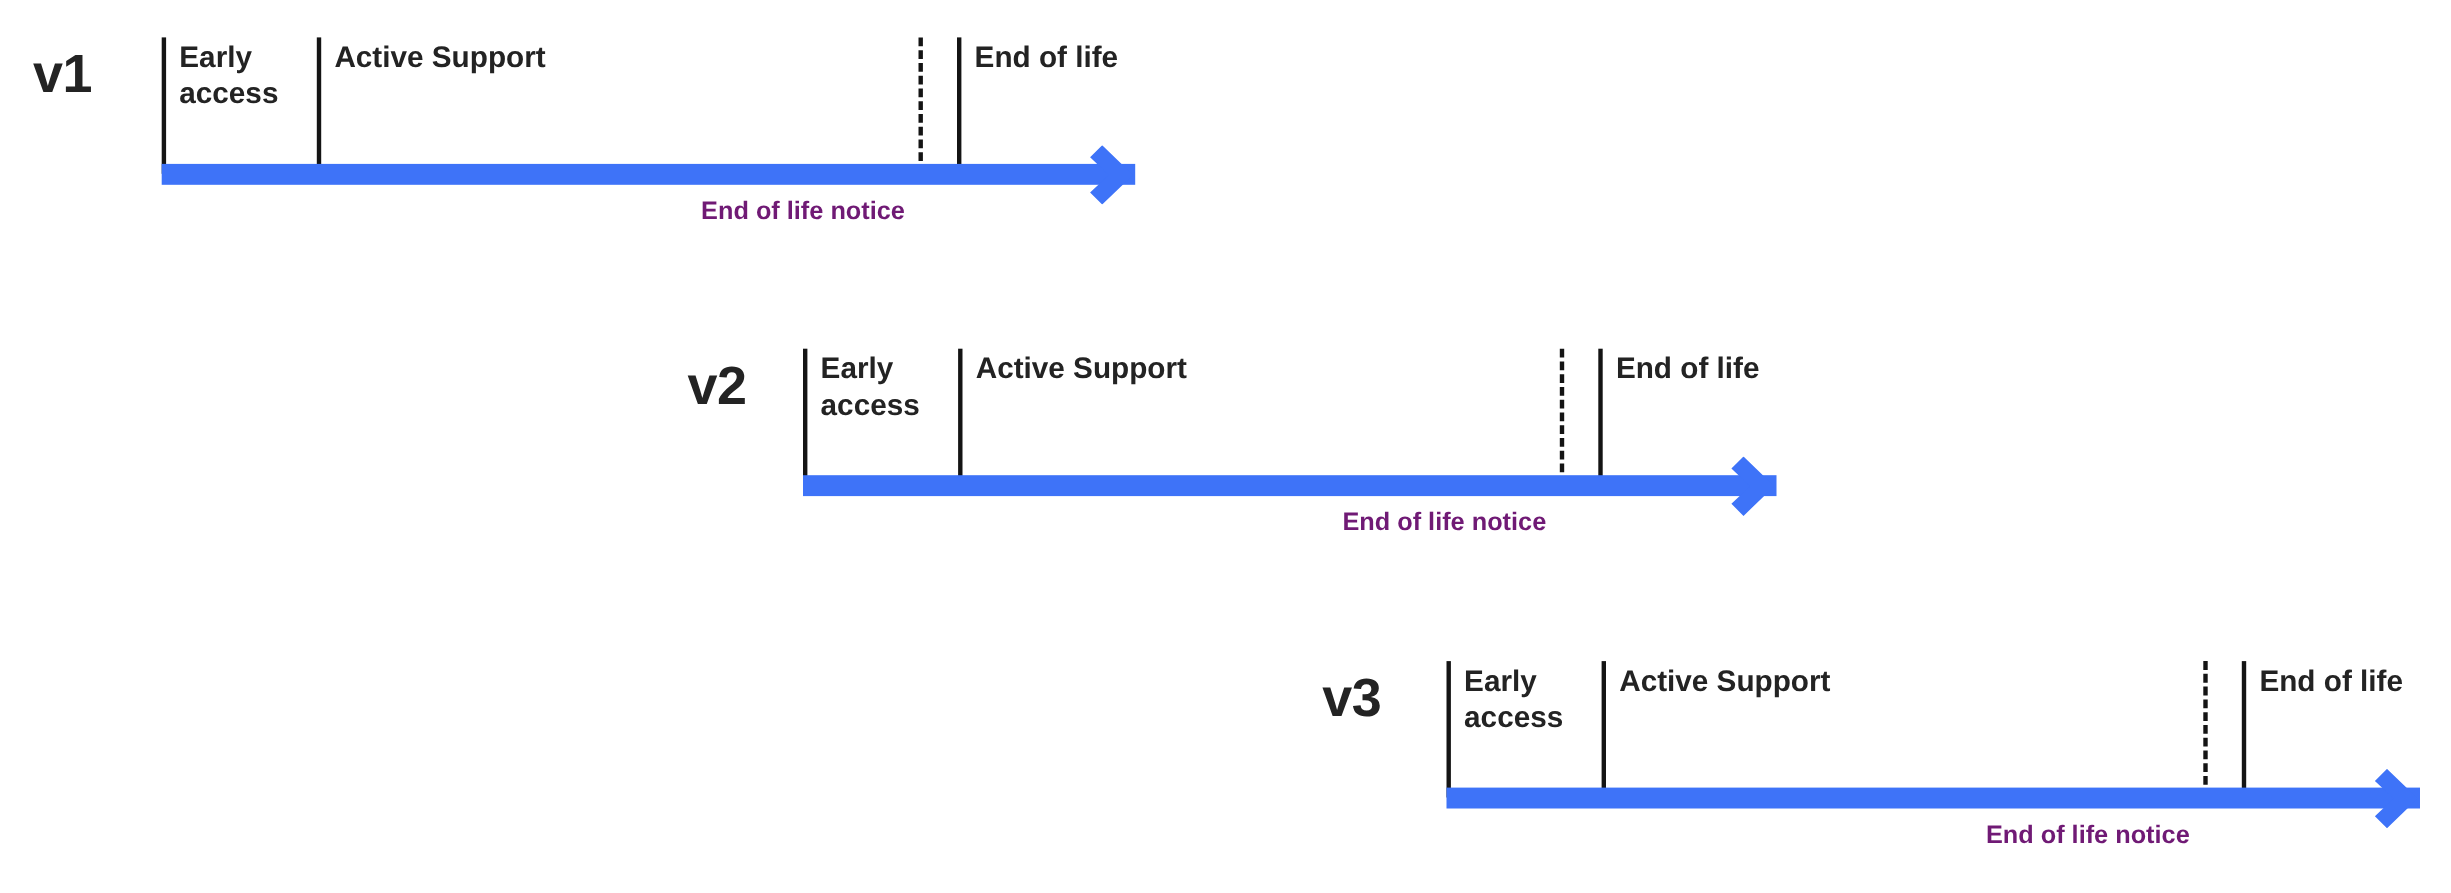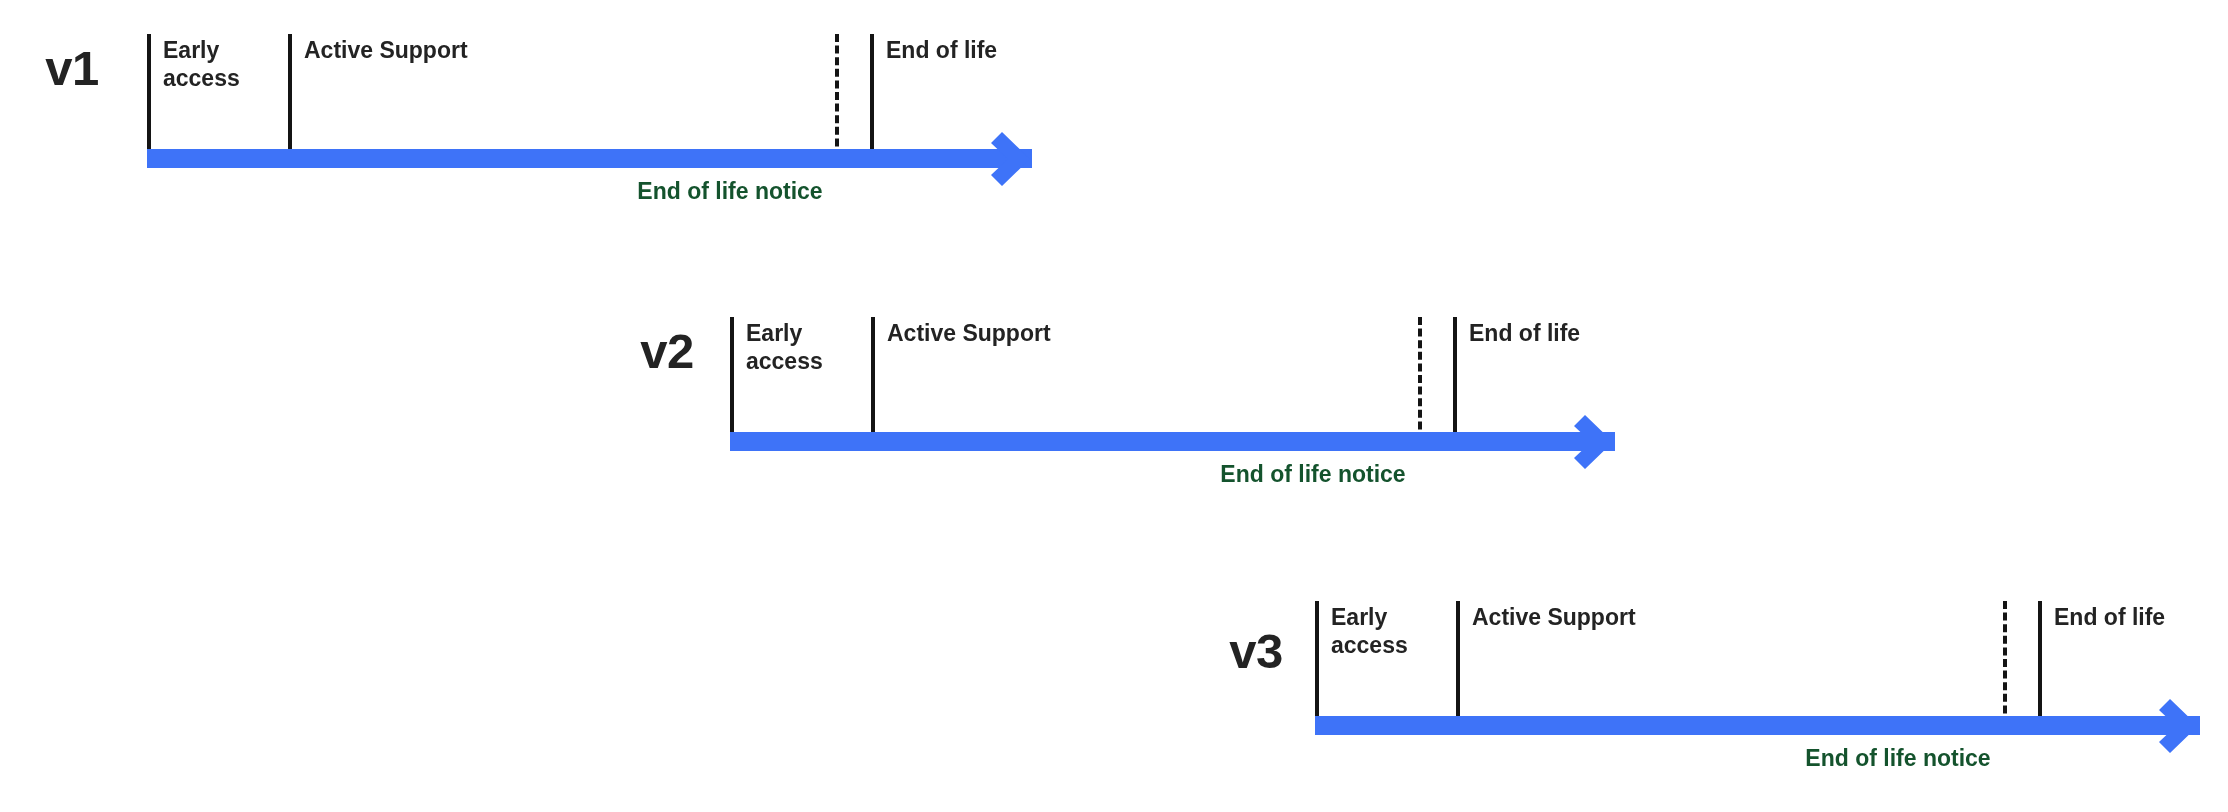--- a/index.html
+++ b/index.html
@@ -27,21 +27,21 @@
     position: absolute;
     height: 200px;
   }
 
   
   .version-label {
     position: absolute;
     left: 0;
     top: 34px;
     width: 84px;
-    text-align: center;
+    text-align: left;
     font-size: 49px;
     font-weight: 700;
     line-height: 1;
     letter-spacing: -0.5px;
     color: #232323;
     white-space: nowrap;
   }
 
   
   .phase-divider {
@@ -58,21 +58,21 @@
     width: 0;
     border-left: 4px dashed #141414;
     top: 24px;
     height: 124px;
   }
 
   
   .phase-label {
     position: absolute;
     top: 26px;
-    font-size: 23px;
+    font-size: 27px;
     font-weight: 700;
     line-height: 1.22;
     color: #232323;
     white-space: pre-line;
   }
 
   
   .lifecycle-bar {
     position: absolute;
     height: 19px;
@@ -86,21 +86,21 @@
     height: 54px;
   }
   .bar-arrowhead svg { display: block; width: 100%; height: 100%; }
 
   
   .notice-label {
     position: absolute;
     font-size: 23px;
     font-weight: 700;
     line-height: 1.2;
-    color: #14532d;
+    color: #701a75;
     white-space: nowrap;
     text-align: center;
   }
 </style>
 </head>
 <body>
 
 <div id="diagram">
     <div class="timeline-row" style="left: 30px; top: 10px; width: 1020px;">
     <div class="version-label" style="left: 0px;">v1</div>
@@ -132,21 +132,21 @@
     <div class="phase-label" style="left: 856px;">End of life</div>
     <div class="lifecycle-bar" style="left: 117px; top: 139px; width: 885px;"></div>
     <div class="bar-arrowhead" style="left: 960px; top: 122px;">
       <svg viewBox="0 0 54 54" xmlns="http://www.w3.org/2000/svg" aria-hidden="true">
         <polygon points="12,0 40,27 12,54 1,43 18,27 1,11" fill="#3e73f8"></polygon>
       </svg>
     </div>
     <div class="notice-label" style="left: 500px; top: 168px; width: 400px;">End of life notice</div>
   </div>
     <div class="timeline-row" style="left: 1198px; top: 577px; width: 1020px;">
-    <div class="version-label" style="left: 16px; margin-top: 16px;">v3</div>
+    <div class="version-label" style="left: 4px;">v3</div>
     <div class="phase-divider" style="left: 117px;"></div>
     <div class="phase-divider" style="left: 258px;"></div>
     <div class="notice-divider" style="left: 805px;"></div>
     <div class="phase-divider" style="left: 840px;"></div>
     <div class="phase-label" style="left: 133px;">Early
 access</div>
     <div class="phase-label" style="left: 274px;">Active Support</div>
     <div class="phase-label" style="left: 856px;">End of life</div>
     <div class="lifecycle-bar" style="left: 117px; top: 139px; width: 885px;"></div>
     <div class="bar-arrowhead" style="left: 960px; top: 122px;">

